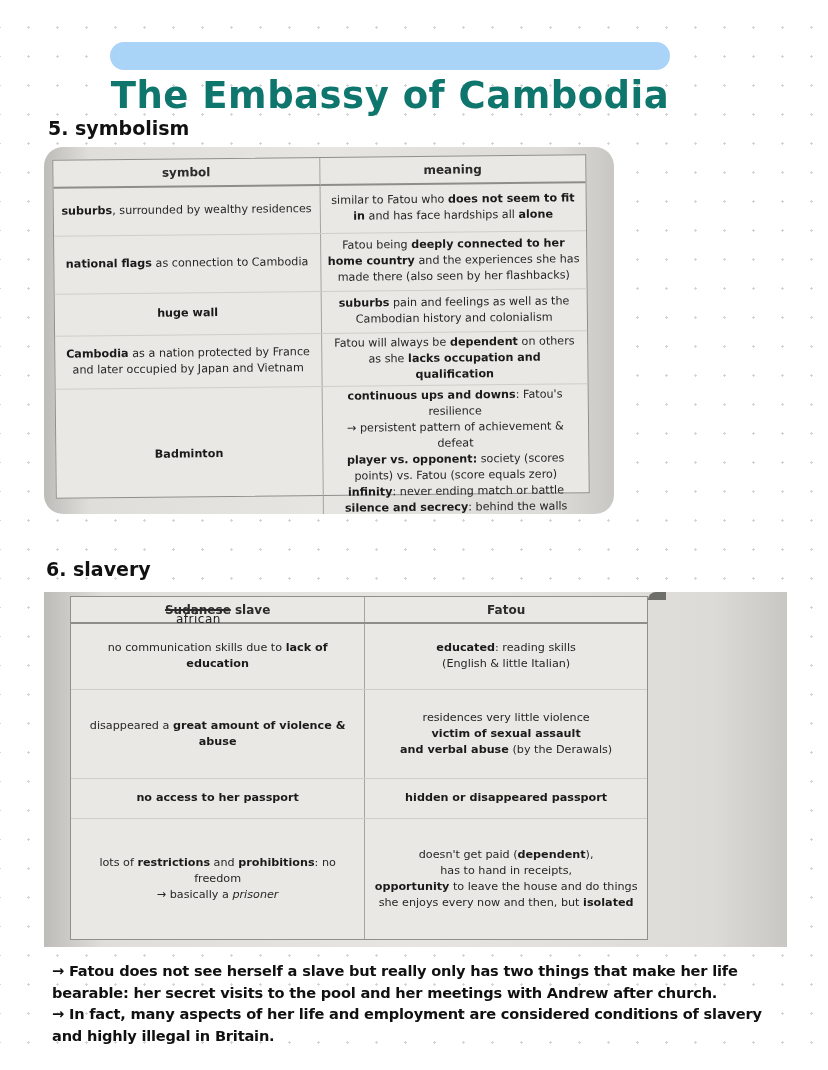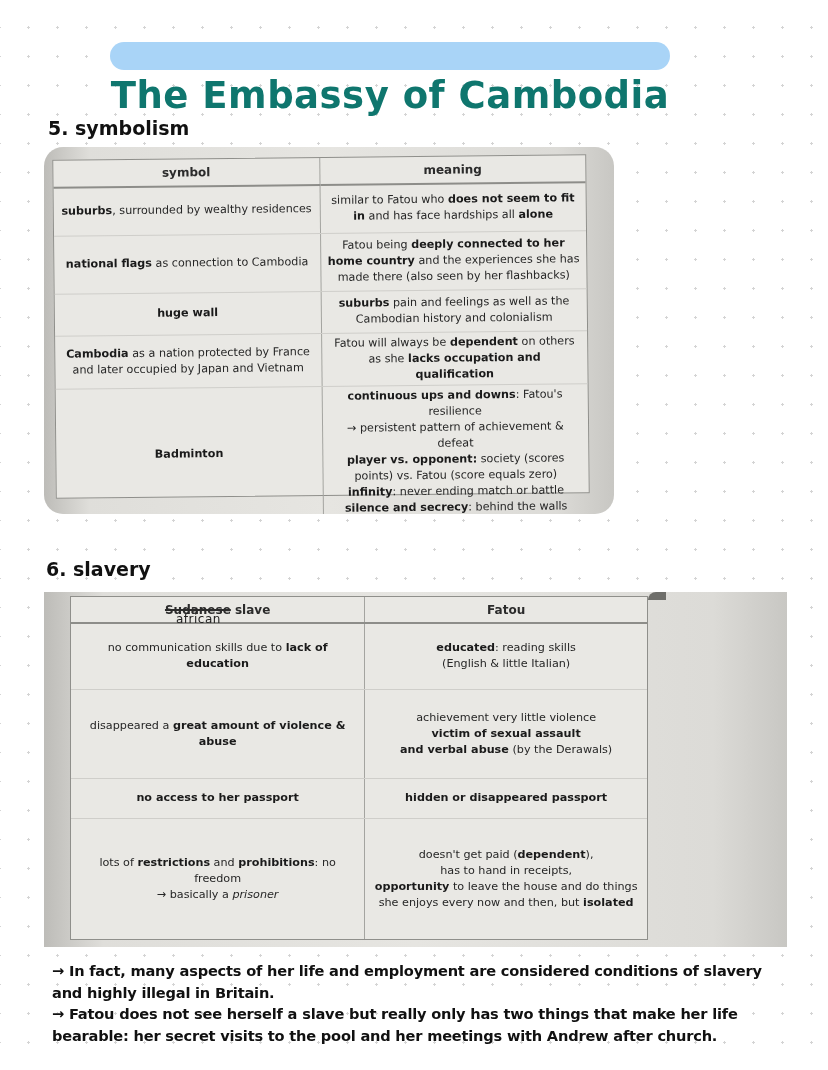--- a/index.html
+++ b/index.html
@@ -133,34 +133,34 @@
           <th>Fatou</th>
         </tr>
       </thead>
       <tbody>
         <tr style="height:46px;">
           <td><span>no communication skills due to </span><span class="b">lack of education</span></td>
           <td><span class="b">educated</span><span>: reading skills</span><br><span>(English &amp; little Italian)</span></td>
         </tr>
         <tr style="height:62px;">
           <td><span>disappeared a </span><span class="b">great amount of violence &amp; abuse</span></td>
-          <td><span>achievement very little violence</span><br><span class="b">victim of sexual assault</span><br><span class="b">and verbal abuse</span><span> (by the Derawals)</span></td>
+          <td><span>residences very little violence</span><br><span class="b">victim of sexual assault</span><br><span class="b">and verbal abuse</span><span> (by the Derawals)</span></td>
         </tr>
         <tr style="height:28px;margin-top:32px;">
           <td><span class="b">no access to her passport</span></td>
           <td><span class="b">hidden or disappeared passport</span></td>
         </tr>
         <tr style="height:84px;padding-left:8px;">
           <td><span>lots of </span><span class="b">restrictions</span><span> and </span><span class="b">prohibitions</span><span>: no freedom</span><br><span>→ basically a </span><span class="i">prisoner</span></td>
           <td><span>doesn't get paid (</span><span class="b">dependent</span><span>),</span><br><span>has to hand in receipts,</span><br><span class="b">opportunity</span><span> to leave the house and do things she enjoys every now and then, but </span><span class="b">isolated</span></td>
         </tr>
       </tbody>
     </table>
   </div>
 </div>
 <div class="corner-shadow"></div>
 
 <div class="handwrite" style="left:176px; top:588px;margin-top:24px;">african</div>
 
 <div class="notes">
+  <p>→ Fatou does not see herself a slave but really only has two things that make her life bearable: her secret visits to the pool and her meetings with Andrew after church.</p>
   <p>→ In fact, many aspects of her life and employment are considered conditions of slavery and highly illegal in Britain.</p>
-  <p>→ Fatou does not see herself a slave but really only has two things that make her life bearable: her secret visits to the pool and her meetings with Andrew after church.</p>
 </div>
 
 </body></html>

